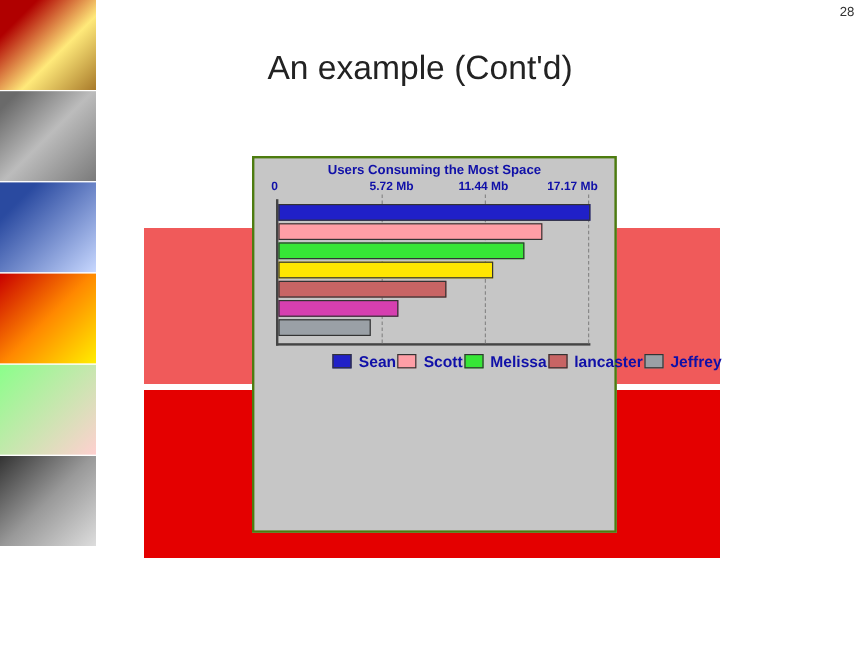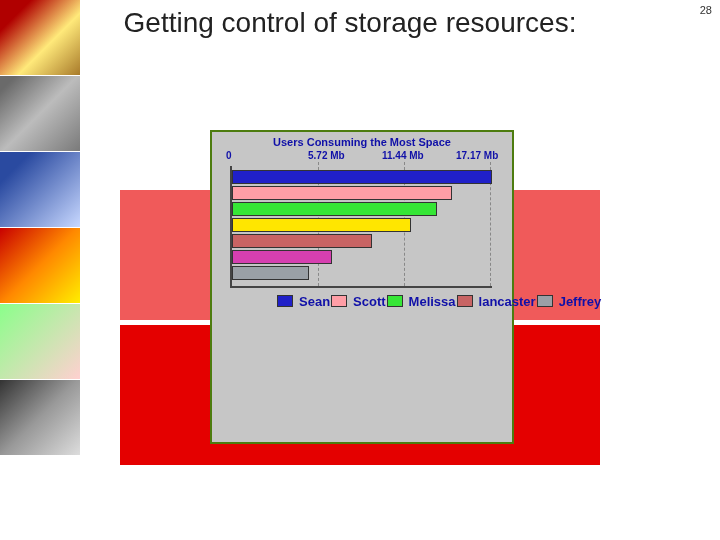--- a/index.html
+++ b/index.html
@@ -38,21 +38,22 @@
   .tivoli .sw{color:#555;font-size:12px;margin-left:6px}
   .ibm{position:absolute;right:14px;bottom:6px;font-weight:900;letter-spacing:6px;font-size:18px;color:#111;
        background:repeating-linear-gradient(#111 0 2px,#fff 2px 4px);-webkit-background-clip:text;background-clip:text;-webkit-text-fill-color:transparent}
 </style>
 </head>
 <body>
 
 <div class="slide">
   <div class="pagenum">28</div>
   <div class="title">
-    <span>Getting control of storage resources:</span><br>
+    <br>
+    <span>An example (Cont'd)</span>
   </div>
 
   <div class="leftstrip">
     <div class="ls1"></div>
       <div class="ls2"></div>
       <div class="ls3"></div>
     <div class="ls4"></div>
       <div class="ls5"></div>
       <div class="ls6"></div>
       <div class="ls7"></div>

